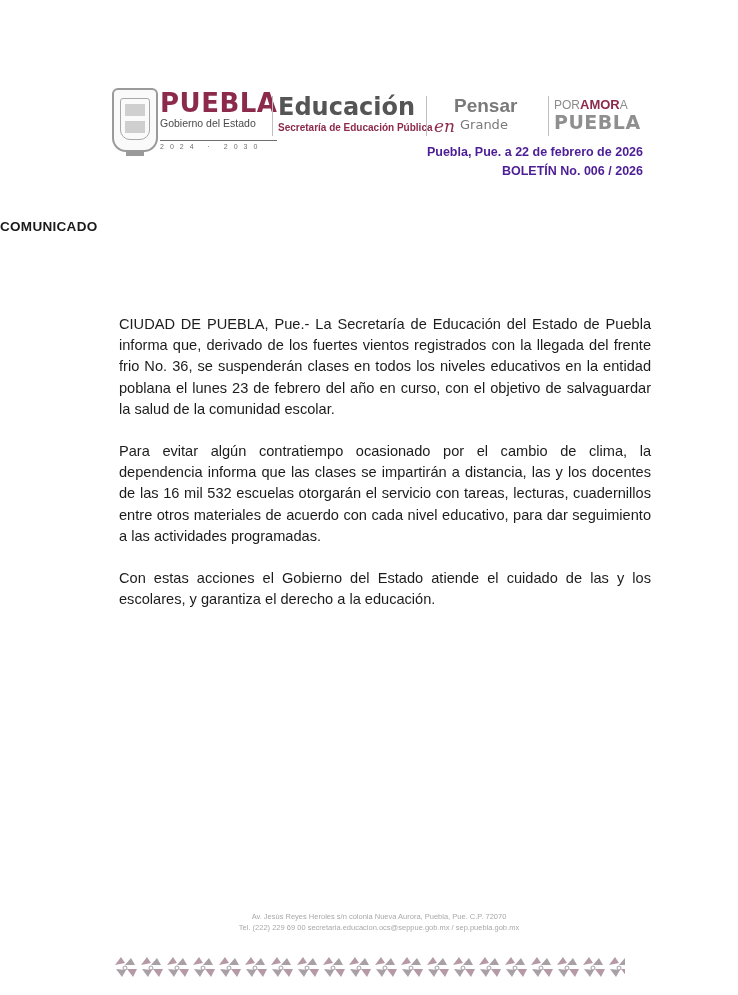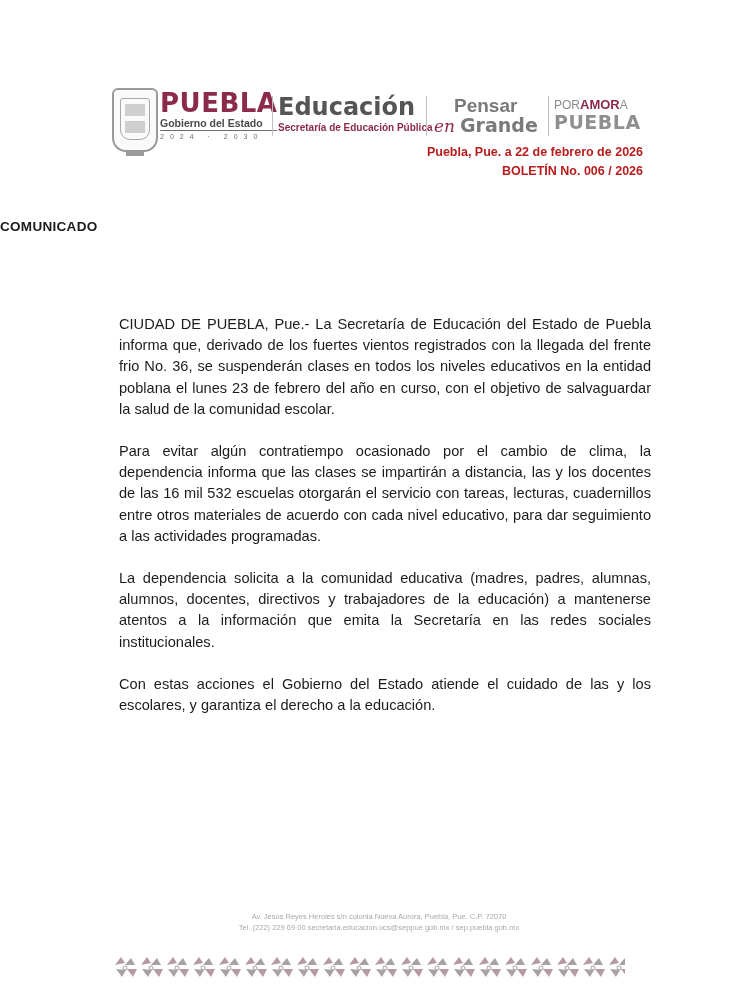--- a/index.html
+++ b/index.html
@@ -6,35 +6,35 @@
   body { width: 738px; height: 995px; position: relative; overflow: hidden; font-family: "Liberation Sans", sans-serif; color: #1a1a1a; }
   .header { position: absolute; left: 108px; top: 86px; width: 540px; height: 70px; }
   .crest { position: absolute; left: 4px; top: 2px; width: 46px; height: 64px; border: 2px solid #9a9a9a; border-radius: 6px 6px 14px 14px; box-sizing: border-box; background: #fafafa; }
   .crest .inner { position: absolute; left: 6px; top: 8px; right: 6px; bottom: 10px; border: 1.5px solid #a8a8a8; border-radius: 3px 3px 10px 10px; }
   .crest .q1, .crest .q2, .crest .q3, .crest .q4 { position: absolute; width: 12px; height: 12px; background: #cfcfcf; }
   .crest .q1 { left: 4px; top: 5px; } .crest .q2 { right: 4px; top: 5px; }
   .crest .q3 { left: 4px; top: 22px; } .crest .q4 { right: 4px; top: 22px; }
   .crest .base { position: absolute; left: 12px; bottom: -6px; width: 18px; height: 5px; background: #9a9a9a; }
   .puebla-block { position: absolute; left: 52px; top: 4px; }
   .puebla-word { font-weight: bold; font-size: 26px; color: #8b2a4b; letter-spacing: 0.5px; line-height: 26px; font-family: "DejaVu Sans", sans-serif; }
-  .gob { font-size: 10.5px; color: #4a4a4a; line-height: 12px; margin-top: 1px; border-bottom: 1px solid #6e6e6e; padding-bottom: 1px; font-weight: bold; }
+  .gob { font-size: 10.5px; color: #4a4a4a; line-height: 12px; margin-top: 1px; border-bottom: 1px solid #6e6e6e; padding-bottom: 11px; }
   .years { font-size: 7px; color: #6e6e6e; letter-spacing: 6px; margin-top: 2px; }
   .vsep { position: absolute; top: 10px; width: 1px; height: 40px; background: #bfbfbf; }
   .edu-block { position: absolute; left: 170px; top: 8px; }
   .edu-word { font-weight: bold; font-size: 24px; color: #555555; line-height: 26px; font-family: "DejaVu Sans", sans-serif; }
   .edu-sub { font-size: 10px; color: #8b2a4b; font-weight: bold; margin-top: 2px; }
   .pensar-block { position: absolute; left: 324px; top: 10px; width: 110px; height: 44px; }
   .pensar-word { position: absolute; left: 22px; top: 0px; font-weight: bold; font-size: 19px; color: #7a7a7a; font-family: Liberation Sans, sans-serif; line-height: 20px; }
   .en-word { position: absolute; left: 2px; top: 20px; font-style: italic; font-size: 17px; color: #8b2a4b; font-family: "DejaVu Serif", serif; line-height: 20px; text-align: right; }
-  .grande-word { position: absolute; left: 28px; top: 19px; font-weight: bold; font-size: 19px; color: #7a7a7a; font-family: "DejaVu Sans", sans-serif; line-height: 20px; }
+  .grande-word { position: absolute; left: 28px; top: 19px; font-weight: normal; font-size: 13px; color: #7a7a7a; font-family: "DejaVu Sans", sans-serif; line-height: 20px; }
   .amor-block { position: absolute; left: 446px; top: 12px; }
   .amor-top { font-size: 12px; line-height: 14px; color: #8b8b8b; }
   .amor-top .amor { color: #8b2a4b; font-weight: bold; font-size: 13px; }
   .amor-bottom { font-weight: bold; font-size: 19px; color: #8f8f8f; letter-spacing: 0.5px; line-height: 20px; font-family: "DejaVu Sans", sans-serif; }
-  .dateline { position: absolute; right: 95px; top: 143px; text-align: right; font-weight: bold; font-size: 12.5px; line-height: 19px; color: #b91c1c; }
+  .dateline { position: absolute; right: 95px; top: 143px; text-align: right; font-weight: bold; font-size: 12.5px; line-height: 19px; color: #4c1d95; }
   .title { position: absolute; left: 0; width: 718px; top: 219px; text-align: left; font-weight: bold; font-size: 13.5px; letter-spacing: 0.3px; }
   .body { position: absolute; left: 103px; top: 314px; width: 532px; font-size: 14.6px; line-height: 21.2px; color: #1c1c1c; margin-left: 16px; }
   .body p { margin: 0 0 21px 0; text-align: justify; }
   .footer-addr { position: absolute; left: 0; width: 758px; top: 911px; text-align: center; font-size: 7.5px; line-height: 11px; color: #a9a9a9; }
   .pattern { position: absolute; left: 113px; top: 955px; width: 512px; height: 24px; }
 </style>
 </head>
 <body>
 
 <div class="header">
@@ -82,21 +82,20 @@
 <div class="dateline">
   <div>Puebla, Pue. a 22 de febrero de 2026</div>
   <div>BOLETÍN No. 006 / 2026</div>
 </div>
 
 <div class="title">COMUNICADO</div>
 
 <div class="body">
   <p>CIUDAD DE PUEBLA, Pue.-  La Secretaría de Educación del Estado de Puebla informa que, derivado de los fuertes vientos registrados con la llegada del frente frio No. 36, se suspenderán clases en todos los niveles educativos en la entidad poblana el lunes 23 de febrero del año en curso, con el objetivo de salvaguardar la salud de la comunidad escolar.</p>
   <p>Para evitar algún contratiempo ocasionado por el cambio de clima, la dependencia informa que las clases se impartirán a distancia, las y los docentes de las 16 mil 532 escuelas otorgarán el servicio con tareas, lecturas, cuadernillos entre otros materiales de acuerdo con cada nivel educativo, para dar seguimiento a las actividades programadas.</p>
-  <p>La dependencia solicita a la comunidad educativa (madres, padres, alumnas, alumnos, docentes, directivos y trabajadores de la educación) a mantenerse atentos a la información que emita la Secretaría en las redes sociales institucionales.</p>
   <p>Con estas acciones el Gobierno del Estado atiende el cuidado de las y los escolares, y garantiza el derecho a la educación.</p>
 </div>
 
 <div class="footer-addr">
   <div>Av. Jesús Reyes Heroles s/n colonia Nueva Aurora, Puebla, Pue. C.P. 72070</div>
   <div>Tel. (222) 229 69 00 secretaria.educacion.ocs@seppue.gob.mx / sep.puebla.gob.mx</div>
 </div>
 
 <svg class="pattern" viewBox="0 0 512 24" xmlns="http://www.w3.org/2000/svg">
   <defs>

